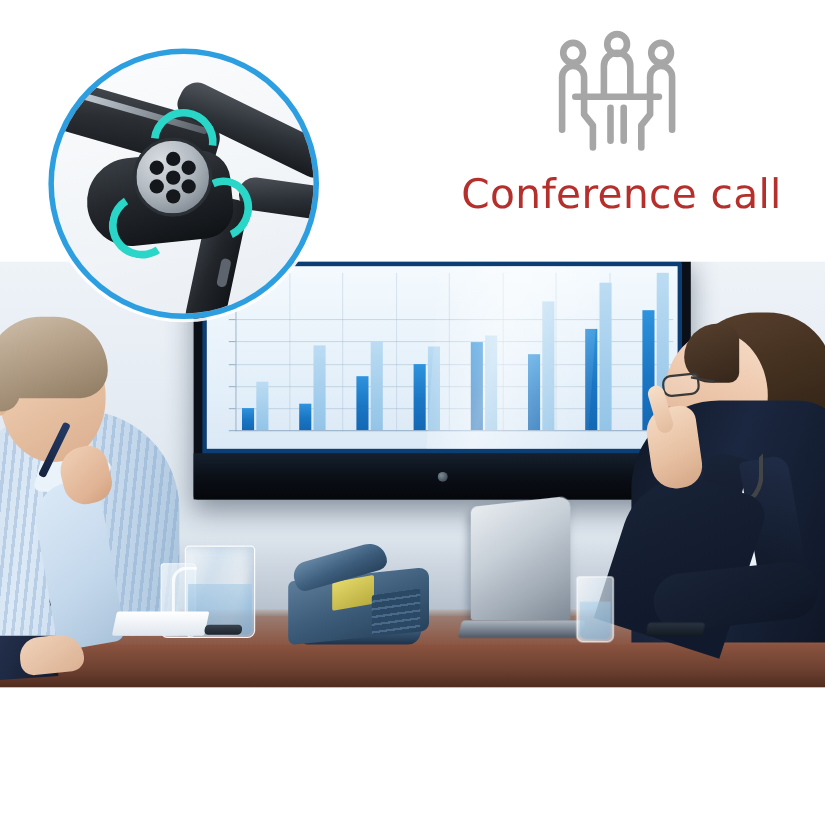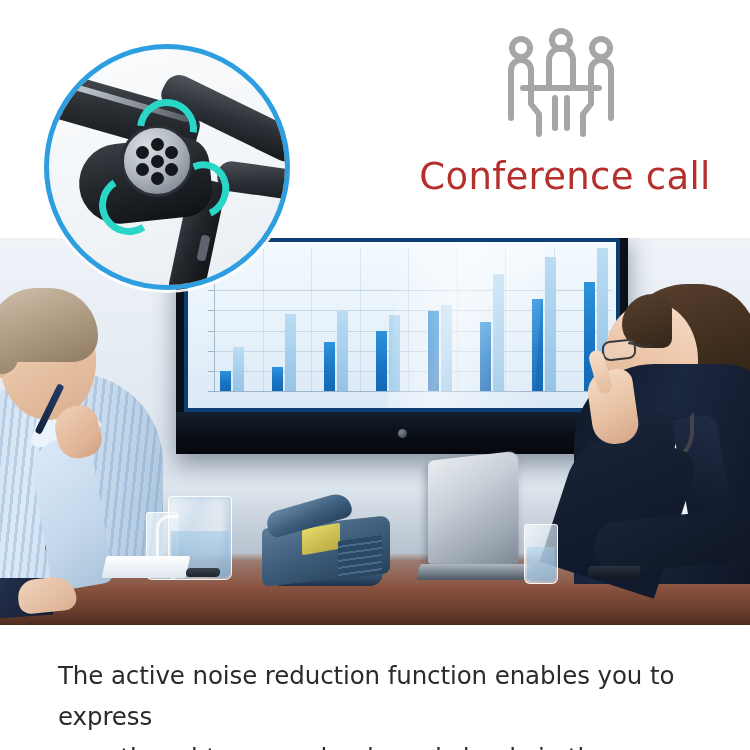--- a/index.html
+++ b/index.html
@@ -889,20 +889,14 @@
         <div class="mic-hole" style="left: 26.5px; top: 26.5px;"></div>
         <div class="mic-hole" style="left: 26.5px; top: 9.5px;"></div>
         <div class="mic-hole" style="left: 41.2224px; top: 18px;"></div>
         <div class="mic-hole" style="left: 41.2224px; top: 35px;"></div>
         <div class="mic-hole" style="left: 26.5px; top: 43.5px;"></div>
         <div class="mic-hole" style="left: 11.7776px; top: 35px;"></div>
         <div class="mic-hole" style="left: 11.7776px; top: 18px;"></div>
       </div>
   </div>
 
-  <div class="footer">
-    <div class="caption">
-      <div>The active noise reduction function enables you to express</div>
-      <div>your thoughts more clearly and clearly in the meeting.</div>
-    </div>
-  </div>
 
 </div>
 
 </body></html>

